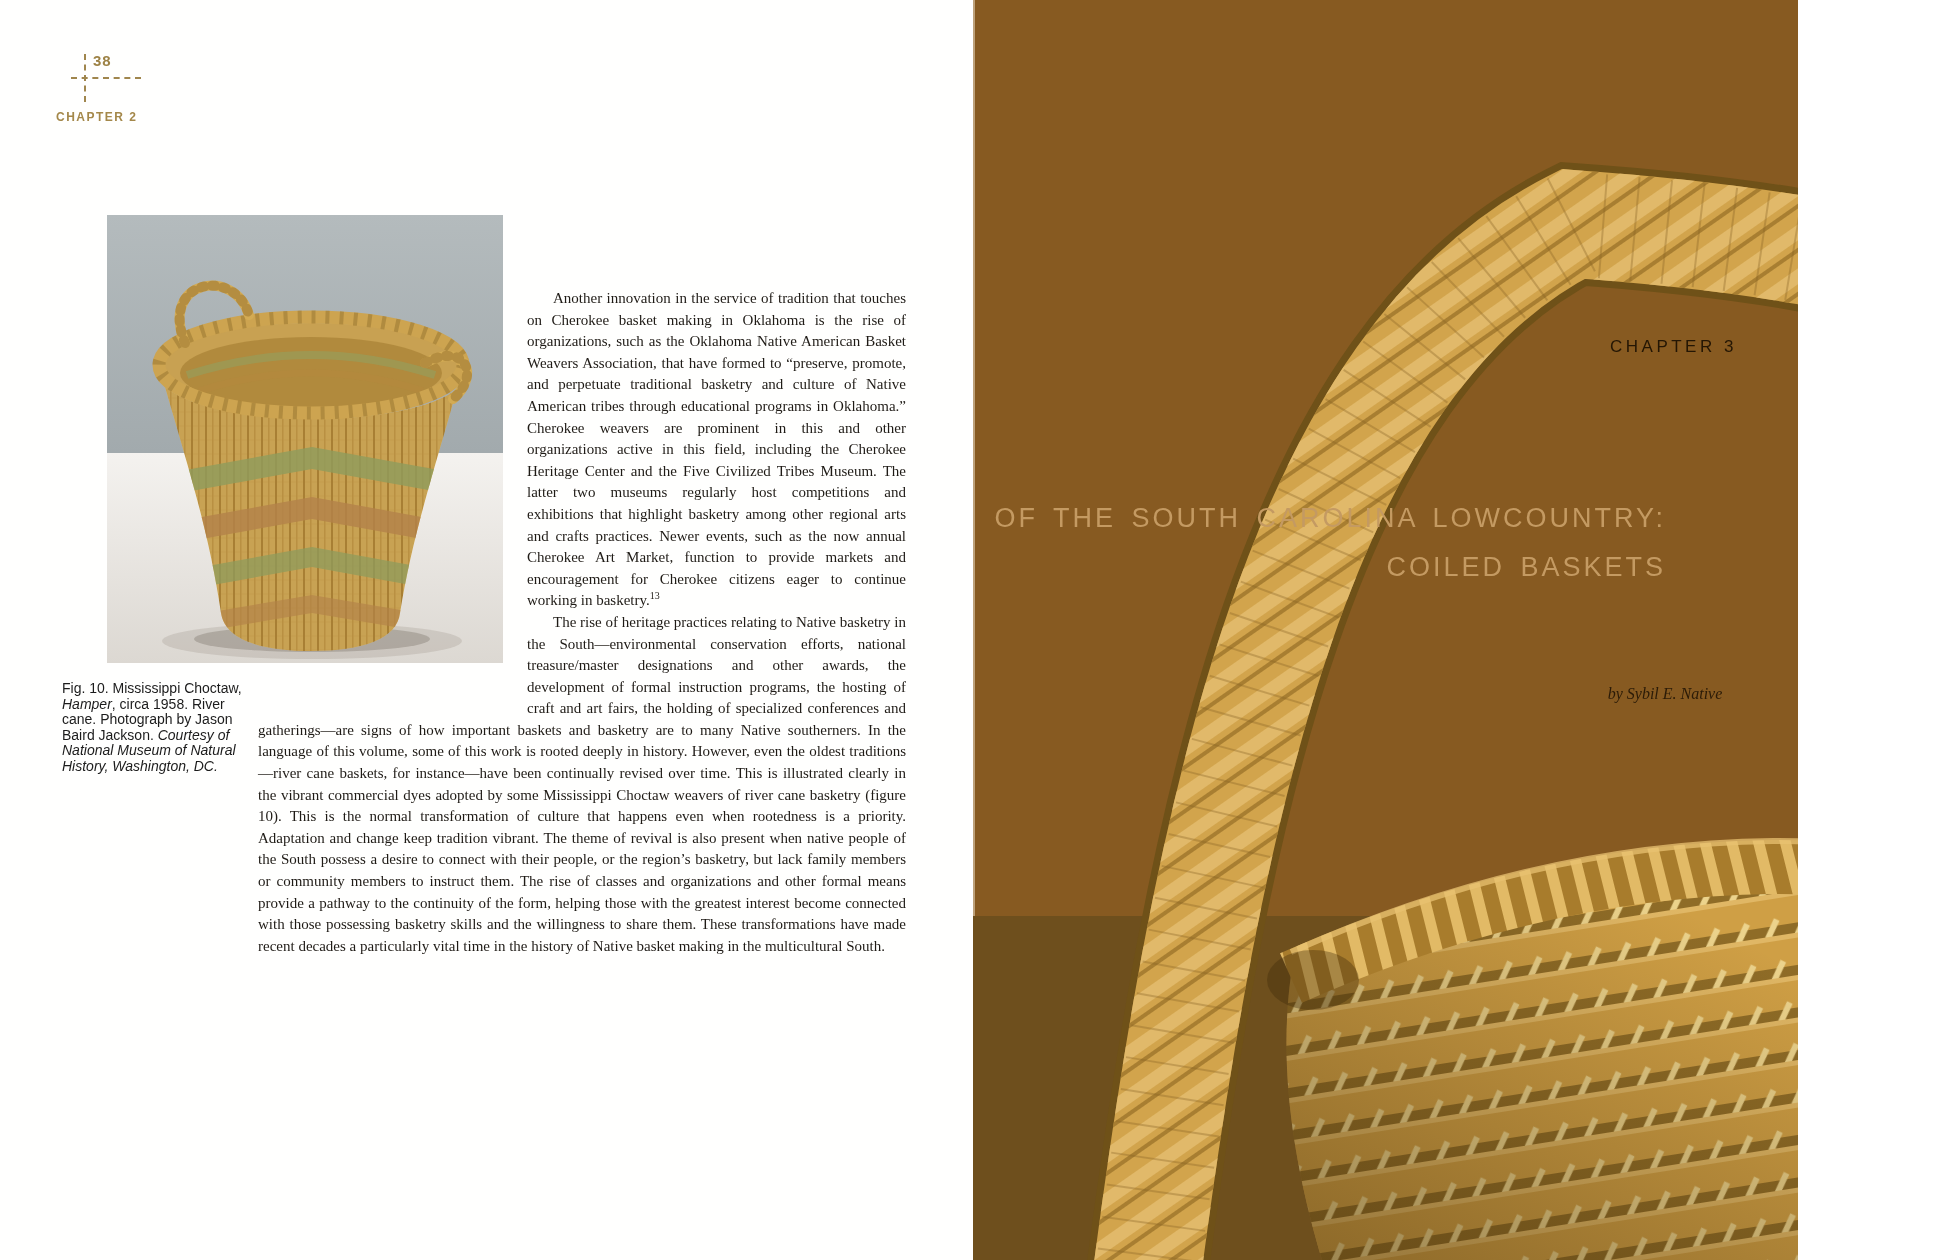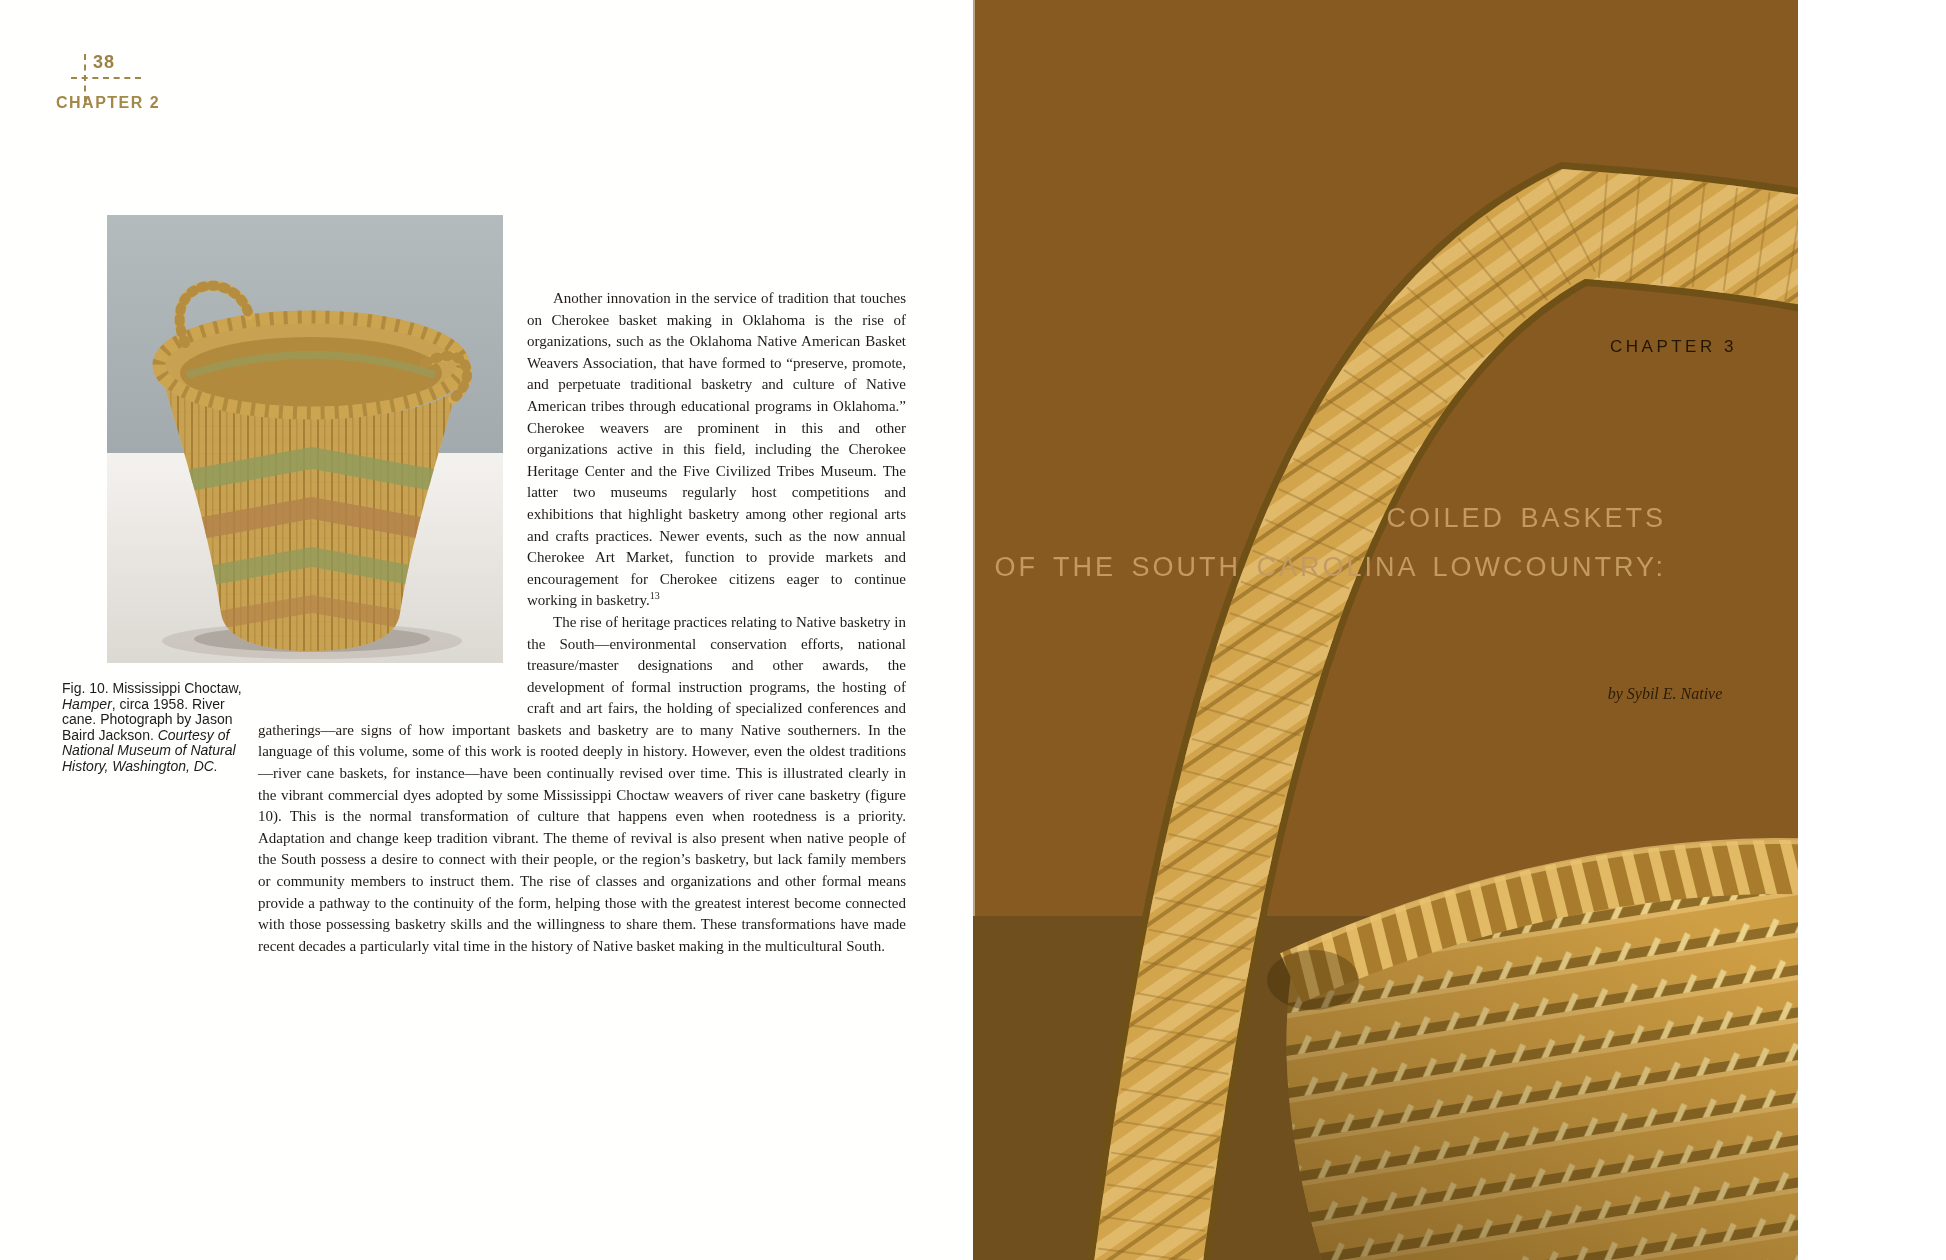--- a/index.html
+++ b/index.html
@@ -11,26 +11,26 @@
   }
 
   
   .page-left { position:absolute; left:0; top:0; width:973px; height:1260px; background:#fffffe; }
 
   .folio-dash-h { position:absolute; left:71px; top:77px; width:70px; border-top:2px dashed #a0864d; }
   .folio-dash-v { position:absolute; left:84px; top:54px; height:48px; border-left:2px dashed #a0864d; }
   .folio-number {
     position:absolute; left:93px; top:52px;
     font-family:"Liberation Sans",sans-serif; font-weight:bold;
-    font-size:18px; color:#9d8245; letter-spacing:1px;
+    font-size:15px; color:#9d8245; letter-spacing:1px;
   }
   .chapter-label-left {
-    position:absolute; left:56px; top:94px;
+    position:absolute; left:56px; top:110px;
     font-family:"Liberation Sans",sans-serif; font-weight:bold;
-    font-size:16px; letter-spacing:1.5px; color:#a4884a;
+    font-size:12px; letter-spacing:1.5px; color:#a4884a;
   }
 
   .figure-photo { position:absolute; left:107px; top:215px; width:396px; height:448px; }
 
   .figure-caption {
     position:absolute; left:62px; top:681px; width:180px;
     font-family:"Liberation Sans",sans-serif; font-size:14px;
     line-height:15.6px; color:#1c1c1c;
   }
   .figure-caption .it { font-style:italic; }
@@ -187,20 +187,20 @@
         <path d="M318 975 C 470 905 630 868 795 866 C 865 866 925 872 985 882 L 985 1270 L 352 1270 C 318 1160 306 1062 318 975 Z" fill="url(#bodyShade)"></path>
         <path d="M318 978 C 480 906 640 869 800 867 C 868 867 928 873 985 884" fill="none" stroke="url(#rimPat)" stroke-width="54"></path>
         <path d="M318 952 C 480 880 640 843 800 841 C 868 841 928 847 985 858" fill="none" stroke="#e8c272" stroke-width="6" opacity=".75"></path>
         <ellipse cx="340" cy="980" rx="46" ry="30" fill="rgba(60,40,8,.35)"></ellipse>
       </g>
     </svg>
 
     <div class="chapter-label-right">CHAPTER 3</div>
 
     <div class="cover-title">
+      <div>OF THE SOUTH CAROLINA LOWCOUNTRY:</div>
       <div>COILED BASKETS</div>
-      <div>OF THE SOUTH CAROLINA LOWCOUNTRY:</div>
     </div>
 
     <div class="cover-byline">by Sybil E. Native</div>
   </div>
 
 </div>
 
 </body></html>

